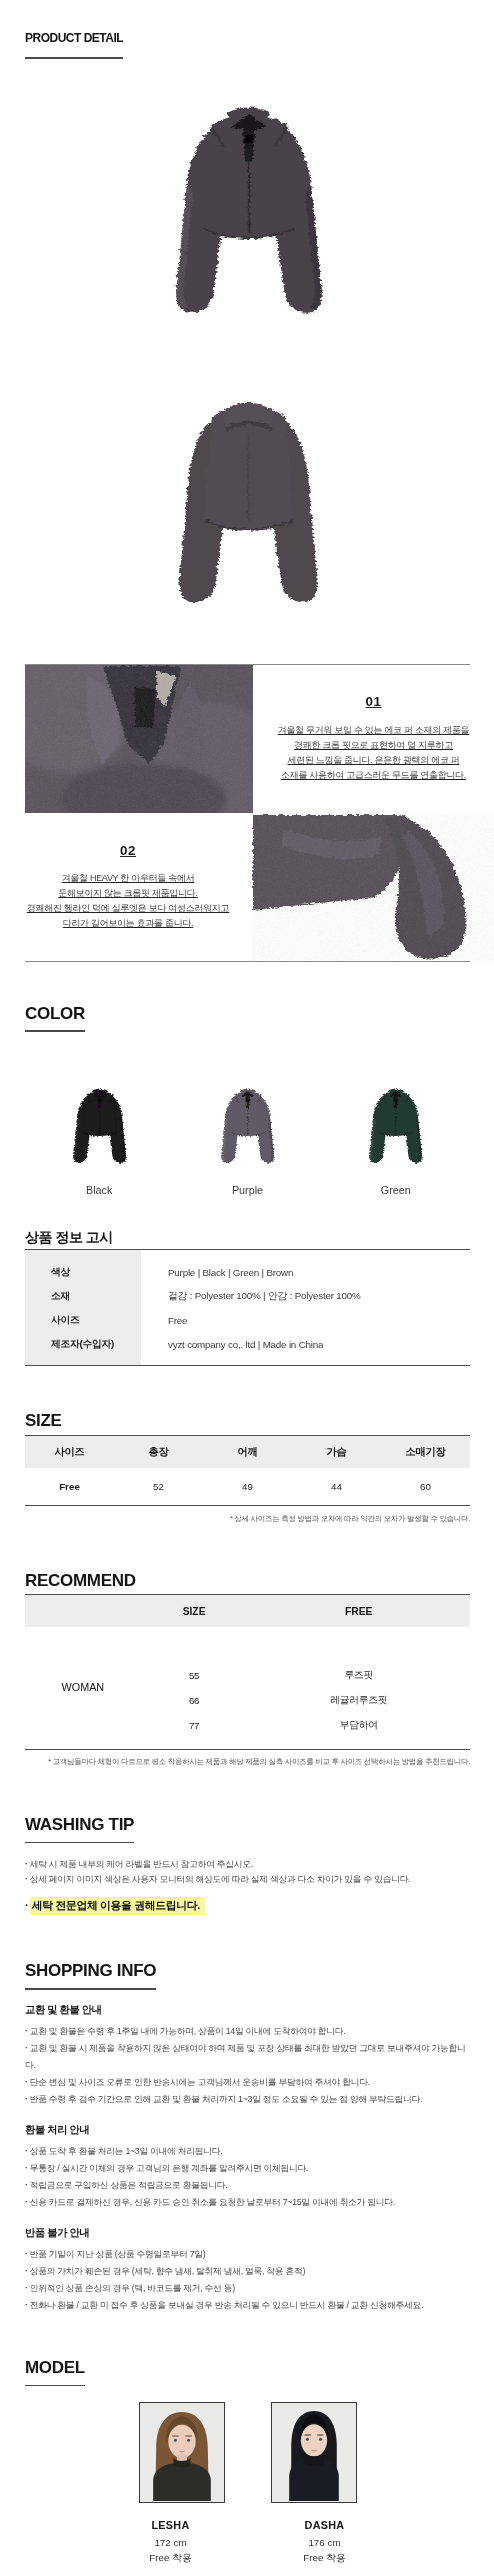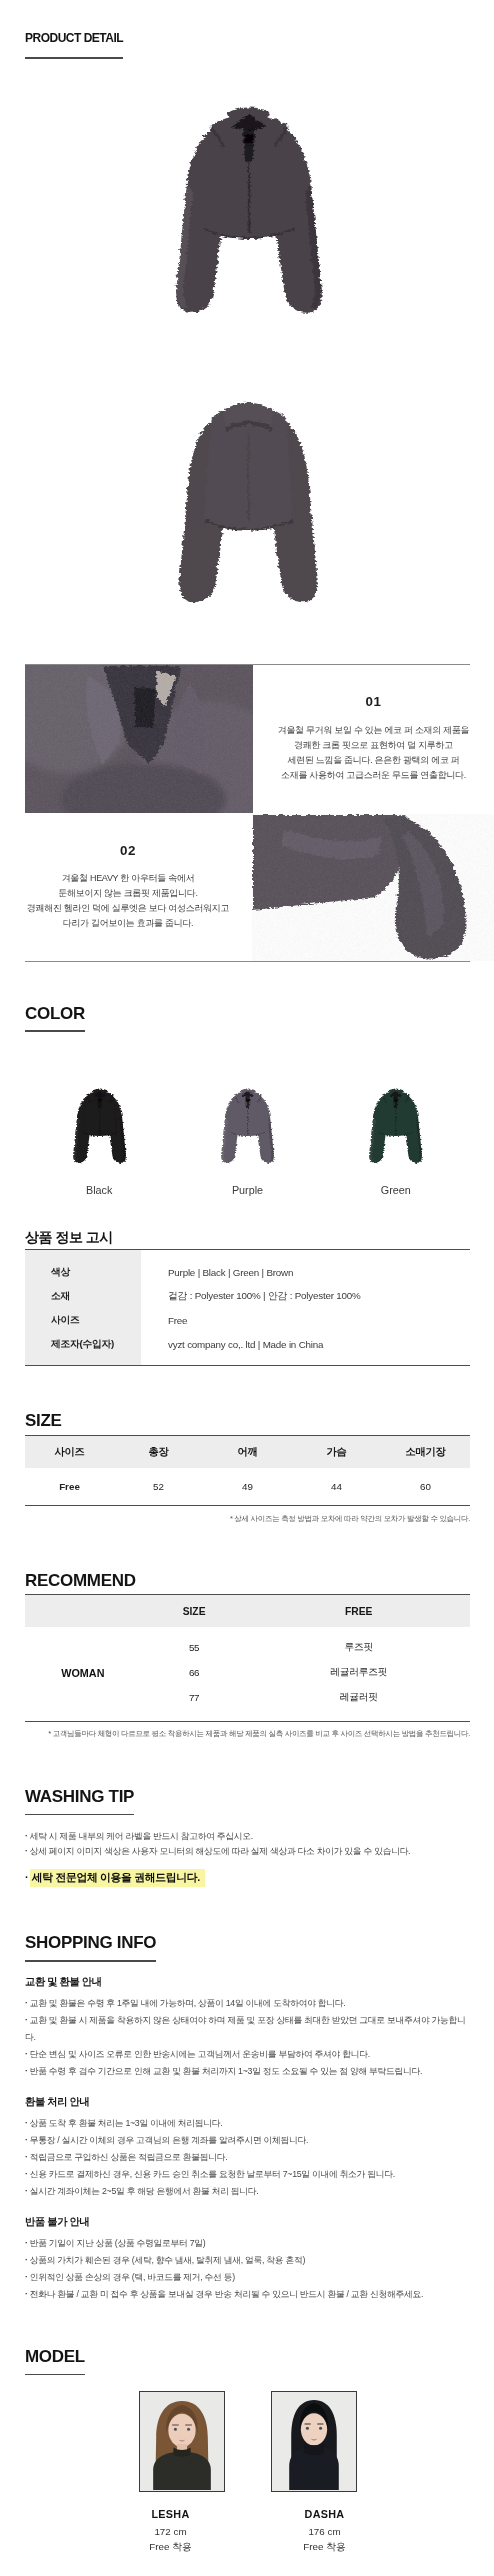--- a/index.html
+++ b/index.html
@@ -18,21 +18,21 @@
   .front-jacket{margin:24px auto 0;}
   .back-jacket{margin:27px auto 0;}
 
   
   .detail{position:relative;height:298px;margin-top:25px;}
   .detail .line{position:absolute;left:25px;right:25px;height:1px;background:#8a8a8a;}
   .detail .line.top{top:0;}
   .detail .line.bot{bottom:0;}
   .d-img1{position:absolute;left:25px;top:1px;width:228px;height:148px;}
   .d-img2{position:absolute;left:252px;top:150px;width:242px;height:147px;}
-  .d-txt{position:absolute;display:flex;flex-direction:column;justify-content:center;align-items:center;text-align:center;}
+  .d-txt{position:absolute;display:flex;flex-direction:column;justify-content:center;align-items:center;text-align:center;text-decoration:underline;}
   .d-txt1{left:268px;top:1px;width:211px;height:148px;}
   .d-txt2{left:20px;top:150px;width:216px;height:147px;}
   .d-num{font-size:13.4px;font-weight:800;color:#1c1c1c;letter-spacing:0.5px;margin-bottom:13.4px;}
   .d-line{font-size:9px;color:#3c3c3c;line-height:15px;letter-spacing:-0.3px;}
 
   
   .swatches{margin:48px 25px 0;display:flex;}
   .swatch{flex:1;display:flex;flex-direction:column;align-items:center;}
   .swatch svg{width:77px;height:96px;}
   .sw-label{margin-top:8.2px;font-size:10.8px;color:#3a3a3a;line-height:13.4px;}
@@ -52,22 +52,22 @@
   .size-trow .cell{flex:1;text-align:center;font-size:9.8px;color:#242424;}
   .size-trow .cell.b{font-weight:700;}
   .note{margin:7.2px 25px 0;font-size:7.5px;color:#555;text-align:right;letter-spacing:-0.3px;}
 
   
   .rec-table{margin:4.1px 25px 0;border-top:1px solid #4d4d4d;border-bottom:1px solid #4d4d4d;}
   .rec-thead{display:flex;background:#ededed;height:32px;align-items:center;}
   .rec-body{display:flex;padding:8.2px 0 10.3px;}
   .rc1{width:26%;} .rc2{width:24%;} .rc3{width:50%;}
   .rec-thead .cell,.rec-cell{text-align:center;font-size:10.3px;font-weight:700;color:#171717;}
-  .rec-group{display:flex;align-items:center;justify-content:center;font-size:10.8px;font-weight:700;color:#111;text-align:right;}
-  .rec-col{display:flex;flex-direction:column;}
+  .rec-group{display:flex;align-items:center;justify-content:center;font-size:10.8px;font-weight:400;color:#111;text-align:right;}
+  .rec-col{display:flex;flex-direction:column;margin-top:28px;}
   .rec-val{height:25px;display:flex;align-items:center;justify-content:center;font-size:9.8px;color:#242424;letter-spacing:-0.3px;}
 
   
   .bullets{margin:13.4px 25px 0;}
   .blt{font-size:8.8px;color:#474747;line-height:15.5px;letter-spacing:-0.3px;}
   .blt::before{content:"·";font-weight:900;margin-right:2.1px;color:#333;}
   .blt-hl{margin-top:9px;font-size:10.8px;}
   .blt-hl .dot{font-weight:900;color:#111;margin-right:1px;}
   .hl{display:inline-block;background:#f8f6a2;color:#0d0d0d;font-weight:800;font-size:10.8px;letter-spacing:-0.3px;padding:2.1px 5.2px 2.6px 2.1px;}
 
@@ -280,21 +280,21 @@
     <div class="rec-body">
       <div class="rec-group rc1">WOMAN</div>
       <div class="rec-col rc2">
         <div class="rec-val">55</div>
         <div class="rec-val">66</div>
         <div class="rec-val">77</div>
       </div>
       <div class="rec-col rc3">
         <div class="rec-val">루즈핏</div>
         <div class="rec-val">레귤러루즈핏</div>
-        <div class="rec-val">레귤러핏</div>
+        <div class="rec-val">부담하여</div>
       </div>
     </div>
   </div>
   <div class="note">* 고객님들마다 체형이 다르므로 평소 착용하시는 제품과 해당 제품의 실측 사이즈를 비교 후 사이즈 선택하시는 방법을 추천드립니다.</div>
 
   <div class="sec-head" style="margin-top:48px;">
     <div class="tw">
       <h2 class="h-lg">WASHING TIP</h2>
       <div class="bar"></div>
     </div>
@@ -322,21 +322,20 @@
     </div>
   </div>
 
   <div class="shop-group" style="margin-top:15.5px;">
     <div class="shop-sub">환불 처리 안내</div>
     <div class="shop-list">
       <div class="blt">상품 도착 후 환불 처리는 1~3일 이내에 처리됩니다.</div>
       <div class="blt">무통장 / 실시간 이체의 경우 고객님의 은행 계좌를 알려주시면 이체됩니다.</div>
       <div class="blt">적립금으로 구입하신 상품은 적립금으로 환불됩니다.</div>
       <div class="blt">신용 카드로 결제하신 경우, 신용 카드 승인 취소를 요청한 날로부터 7~15일 이내에 취소가 됩니다.</div>
-      <div class="blt">실시간 계좌이체는 2~5일 후 해당 은행에서 환불 처리 됩니다.</div>
     </div>
   </div>
 
   <div class="shop-group" style="margin-top:15.5px;">
     <div class="shop-sub">반품 불가 안내</div>
     <div class="shop-list">
       <div class="blt">반품 기일이 지난 상품 (상품 수령일로부터 7일)</div>
       <div class="blt">상품의 가치가 훼손된 경우 (세탁, 향수 냄새, 탈취제 냄새, 얼룩, 착용 흔적)</div>
       <div class="blt">인위적인 상품 손상의 경우 (택, 바코드를 제거, 수선 등)</div>
       <div class="blt">전화나 환불 / 교환 미 접수 후 상품을 보내실 경우 반송 처리될 수 있으니 반드시 환불 / 교환 신청해주세요.</div>

